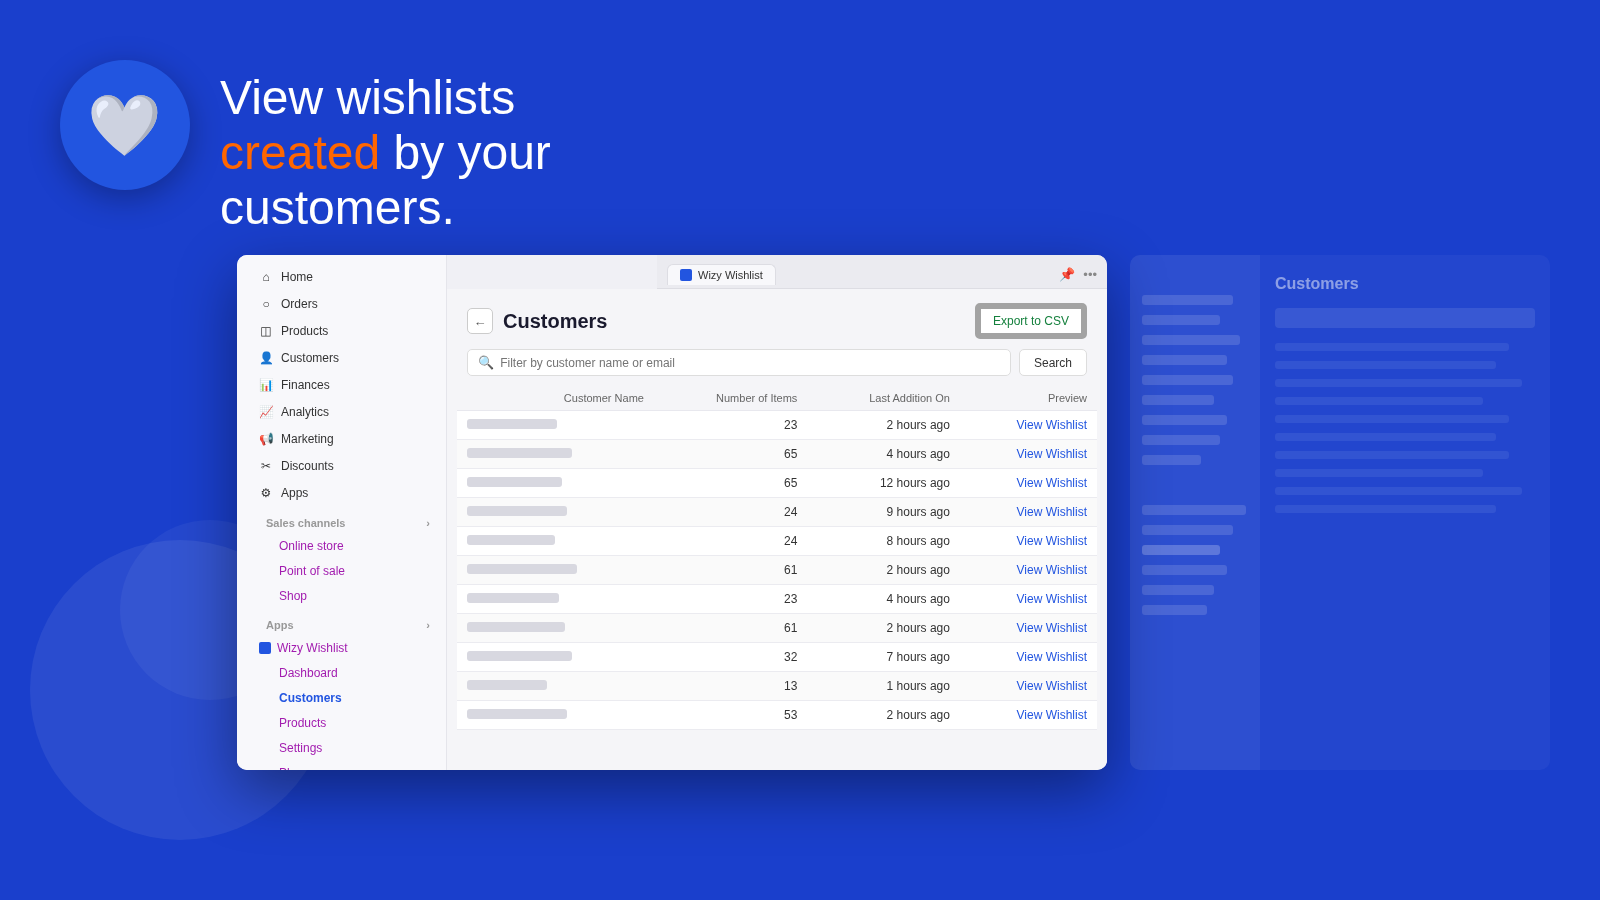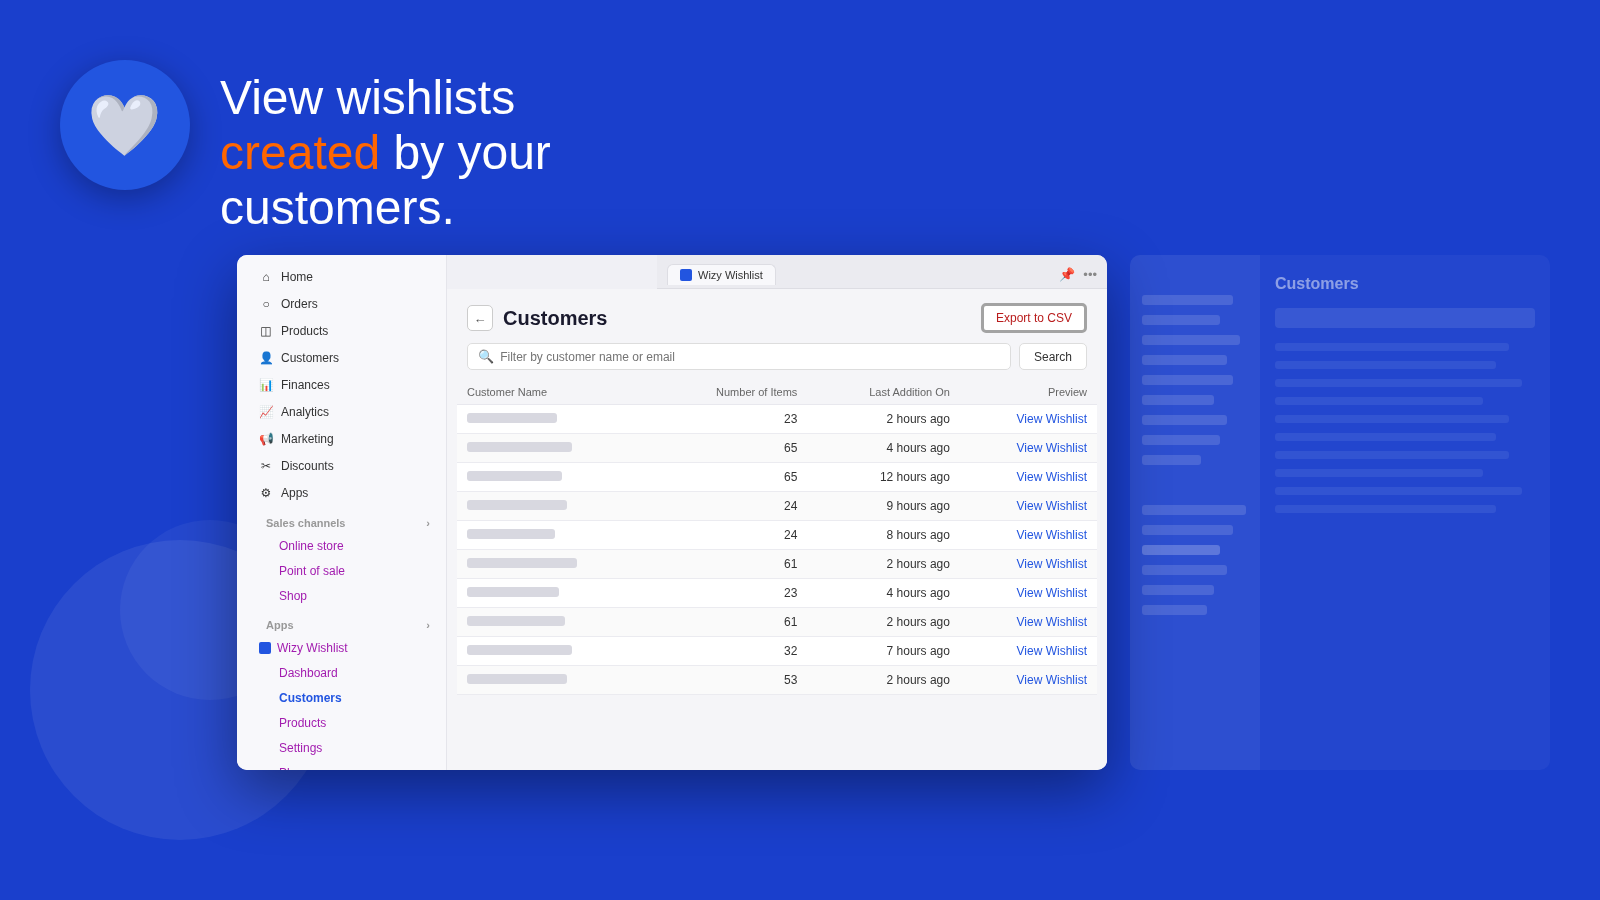--- a/index.html
+++ b/index.html
@@ -156,25 +156,25 @@
       font-size: 13px;
       color: #555;
     }
     .customers-title {
       font-size: 20px;
       font-weight: 600;
       color: #1a1a2e;
     }
     .export-btn {
       background: white;
-      border: 3px solid #a3a3a3;
+      border: 6px solid #a3a3a3;
       border-radius: 5px;
       padding: 5px 12px;
       font-size: 12px;
-      color: #b91c1c;
+      color: #15803d;
       cursor: pointer;
     }
 
     
     .search-row {
       padding: 0 20px 10px;
       display: flex; gap: 8px;
     }
     .search-input-wrap {
       flex: 1;
@@ -212,21 +212,21 @@
       width: 100%;
       border-collapse: collapse;
       font-size: 12px;
     }
     .customers-table thead tr {
       background: #f5f5f8;
       border-bottom: 1px solid #e8e8ee;
     }
     .customers-table thead th {
       padding: 6px 10px;
-      text-align: left;
+      text-align: right;
       color: #666;
       font-weight: 500;
       font-size: 11px;
     }
     .customers-table thead th:not(:first-child) {
       text-align: right;
     }
     .customers-table tbody tr {
       border-bottom: 1px solid #ebebf0;
       background: white;
@@ -565,20 +565,26 @@
                   <td>2 hours ago</td>
                   <td><span class="view-wishlist-link">View Wishlist</span></td>
                 </tr>
                 <tr>
                   <td><span class="name-placeholder" style="width: 105px;"></span></td>
                   <td>32</td>
                   <td>7 hours ago</td>
                   <td><span class="view-wishlist-link">View Wishlist</span></td>
                 </tr>
                 <tr>
+                  <td><span class="name-placeholder" style="width: 80px;"></span></td>
+                  <td>13</td>
+                  <td>1 hours ago</td>
+                  <td><span class="view-wishlist-link">View Wishlist</span></td>
+                </tr>
+                <tr>
                   <td><span class="name-placeholder" style="width: 100px;"></span></td>
                   <td>53</td>
                   <td>2 hours ago</td>
                   <td><span class="view-wishlist-link">View Wishlist</span></td>
                 </tr>
               </tbody>
           </table>
         </div>
       </div>
     </div>

